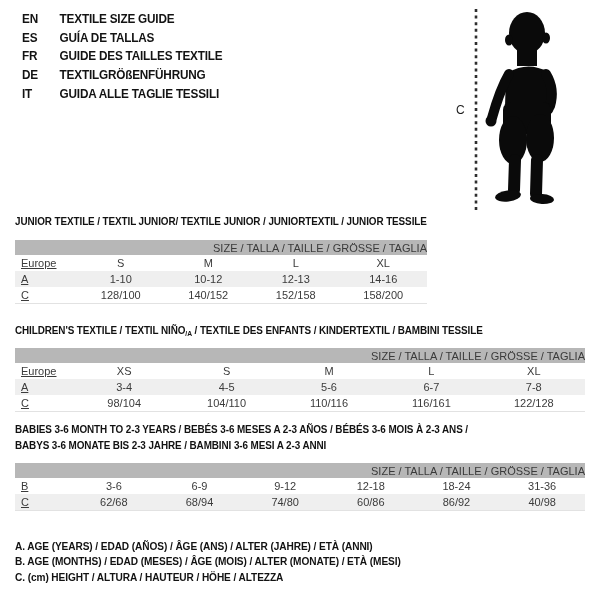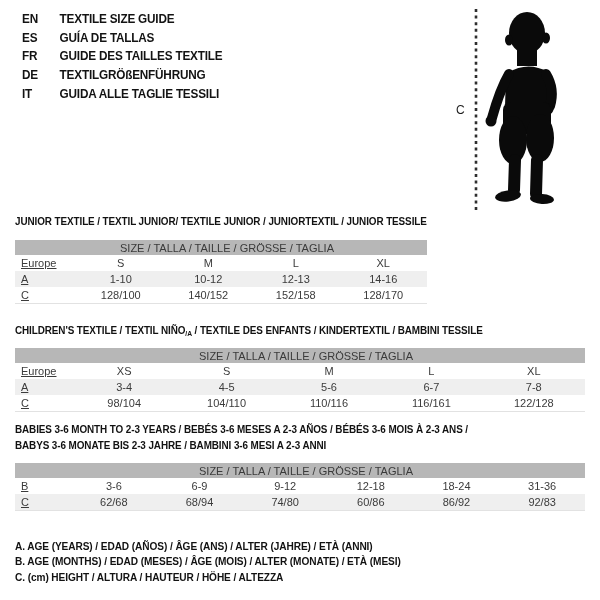--- a/index.html
+++ b/index.html
@@ -32,21 +32,21 @@
   
   .tbl { position:absolute; left:15px; border-collapse:collapse; table-layout:fixed; border-bottom:1px solid #e2e2e2; }
   #t-junior   { top:240px; width:412px; }
   #t-children { top:348px; width:570px; }
   #t-babies   { top:463px; width:570px; }
   .tbl td {
     font-size:11px; color:#3b3b3b; text-align:center; vertical-align:middle;
     height:16px; padding:0; white-space:nowrap; overflow:hidden;
   }
   .tbl tr.hdr td {
-    background:#b7b7b7; text-align:center; padding-left:12px; height:15px; color:#3a3a3a;margin-left:45px;
+    background:#b7b7b7; text-align:right; padding-left:12px; height:15px; color:#3a3a3a;margin-left:45px;
   }
   .tbl td.lbl { text-align:left; padding-left:6px;text-decoration:underline; }
   .tbl tr.shaded td { background:#efefef; }
 
   
   .footnotes { position:absolute; left:15px; top:539px; transform:scaleX(0.92); transform-origin:0 0; }
   .footnote { font-weight:700; font-size:11px; line-height:15.3px; letter-spacing:-0.1px; color:#121212; white-space:nowrap; }
 </style>
 </head>
 <body>
@@ -124,21 +124,21 @@
       <td>1-10</td>
       <td>10-12</td>
       <td>12-13</td>
       <td>14-16</td>
     </tr>
     <tr>
       <td class="lbl">C</td>
       <td>128/100</td>
       <td>140/152</td>
       <td>152/158</td>
-      <td>128/170</td>
+      <td>158/200</td>
     </tr>
   </tbody>
     </table>
 
   <div class="sec-title t2"><span>CHILDREN'S TEXTILE / TEXTIL NIÑO</span><sub>/A</sub><span> / TEXTILE DES ENFANTS / KINDERTEXTIL / BAMBINI TESSILE</span></div>
   <table class="tbl" id="t-children">
     <colgroup>
         <col style="width:58px">
         <col>
         <col>
@@ -204,21 +204,21 @@
       <td>18-24</td>
       <td>31-36</td>
     </tr>
     <tr class="shaded">
       <td class="lbl">C</td>
       <td>62/68</td>
       <td>68/94</td>
       <td>74/80</td>
       <td>60/86</td>
       <td>86/92</td>
-      <td>92/83</td>
+      <td>40/98</td>
     </tr>
   </tbody>
     </table>
 
   <div class="footnotes">
     <div class="footnote">A. AGE (YEARS) / EDAD (AÑOS) / ÂGE (ANS) / ALTER (JAHRE) / ETÀ (ANNI)</div>
     <div class="footnote">B. AGE (MONTHS) / EDAD (MESES) / ÂGE (MOIS) / ALTER (MONATE) / ETÀ (MESI)</div>
     <div class="footnote">C. (cm) HEIGHT / ALTURA / HAUTEUR / HÖHE / ALTEZZA</div>
   </div>
 

